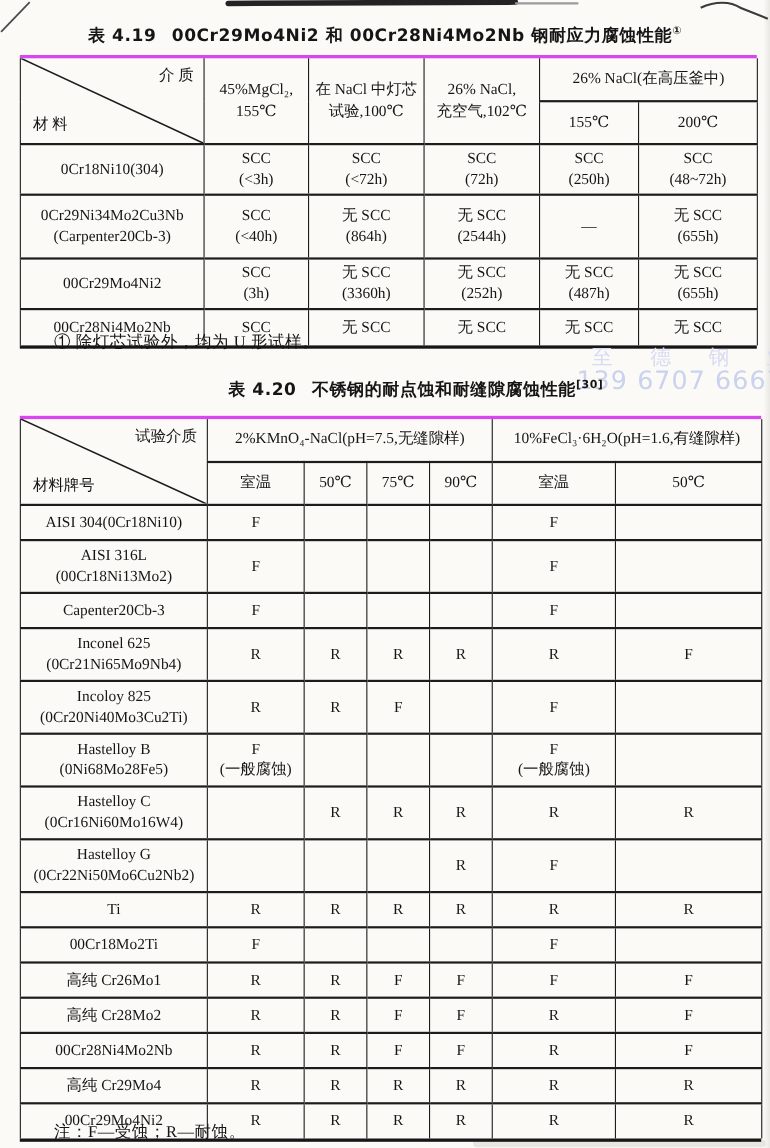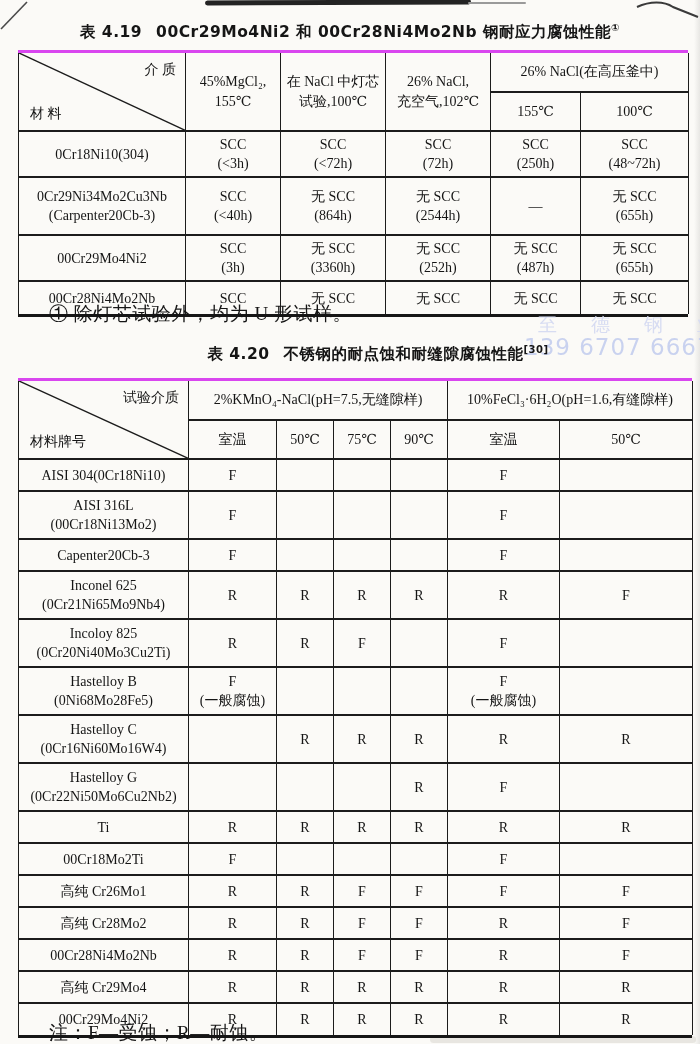--- a/index.html
+++ b/index.html
@@ -12,21 +12,21 @@
   .page-title{
     position:absolute;left:0;width:700px;text-align:center;
     font-family:"DejaVu Sans","Liberation Sans",sans-serif;
     font-weight:bold;font-size:15.5px;letter-spacing:0.5px;
   }
   #title1{top:22px;}
   #title2{top:344px;padding-left:28px;}
   .title-tag{margin-right:14px;margin-top:44px;}
   .title-sup{font-size:10px;vertical-align:super;font-weight:bold;}
   .note-line{
-    position:absolute;left:49px;font-size:19px;letter-spacing:0.5px;
+    position:absolute;left:49px;font-size:15px;letter-spacing:0.5px;
   }
   #footnote1{top:301px;}
   #note2{top:1020px;}
   
   .wm{position:absolute;font-family:"DejaVu Sans","Liberation Sans",sans-serif;white-space:nowrap;}
   #wm1{top:312px;left:538px;font-size:19px;letter-spacing:14px;color:#d7dcf2;}
   #wm2{top:334px;left:524px;font-size:23px;letter-spacing:1px;color:#c9d2ef;}
   
   .tbl-wrap{
     position:absolute;left:18px;
@@ -95,21 +95,21 @@
     <td rowspan="2">45%MgCl₂,
 155℃</td>
     <td rowspan="2">在 NaCl 中灯芯
 试验,100℃</td>
     <td rowspan="2">26% NaCl,
 充空气,102℃</td>
     <td colspan="2">26% NaCl(在高压釜中)</td>
   </tr>
   <tr class="rh33">
     <td>155℃</td>
-    <td>100℃</td>
+    <td>200℃</td>
   </tr>
   <tr class="rh46">
     <td>0Cr18Ni10(304)</td>
     <td>SCC
 (&lt;3h)</td>
     <td>SCC
 (&lt;72h)</td>
     <td>SCC
 (72h)</td>
     <td>SCC

